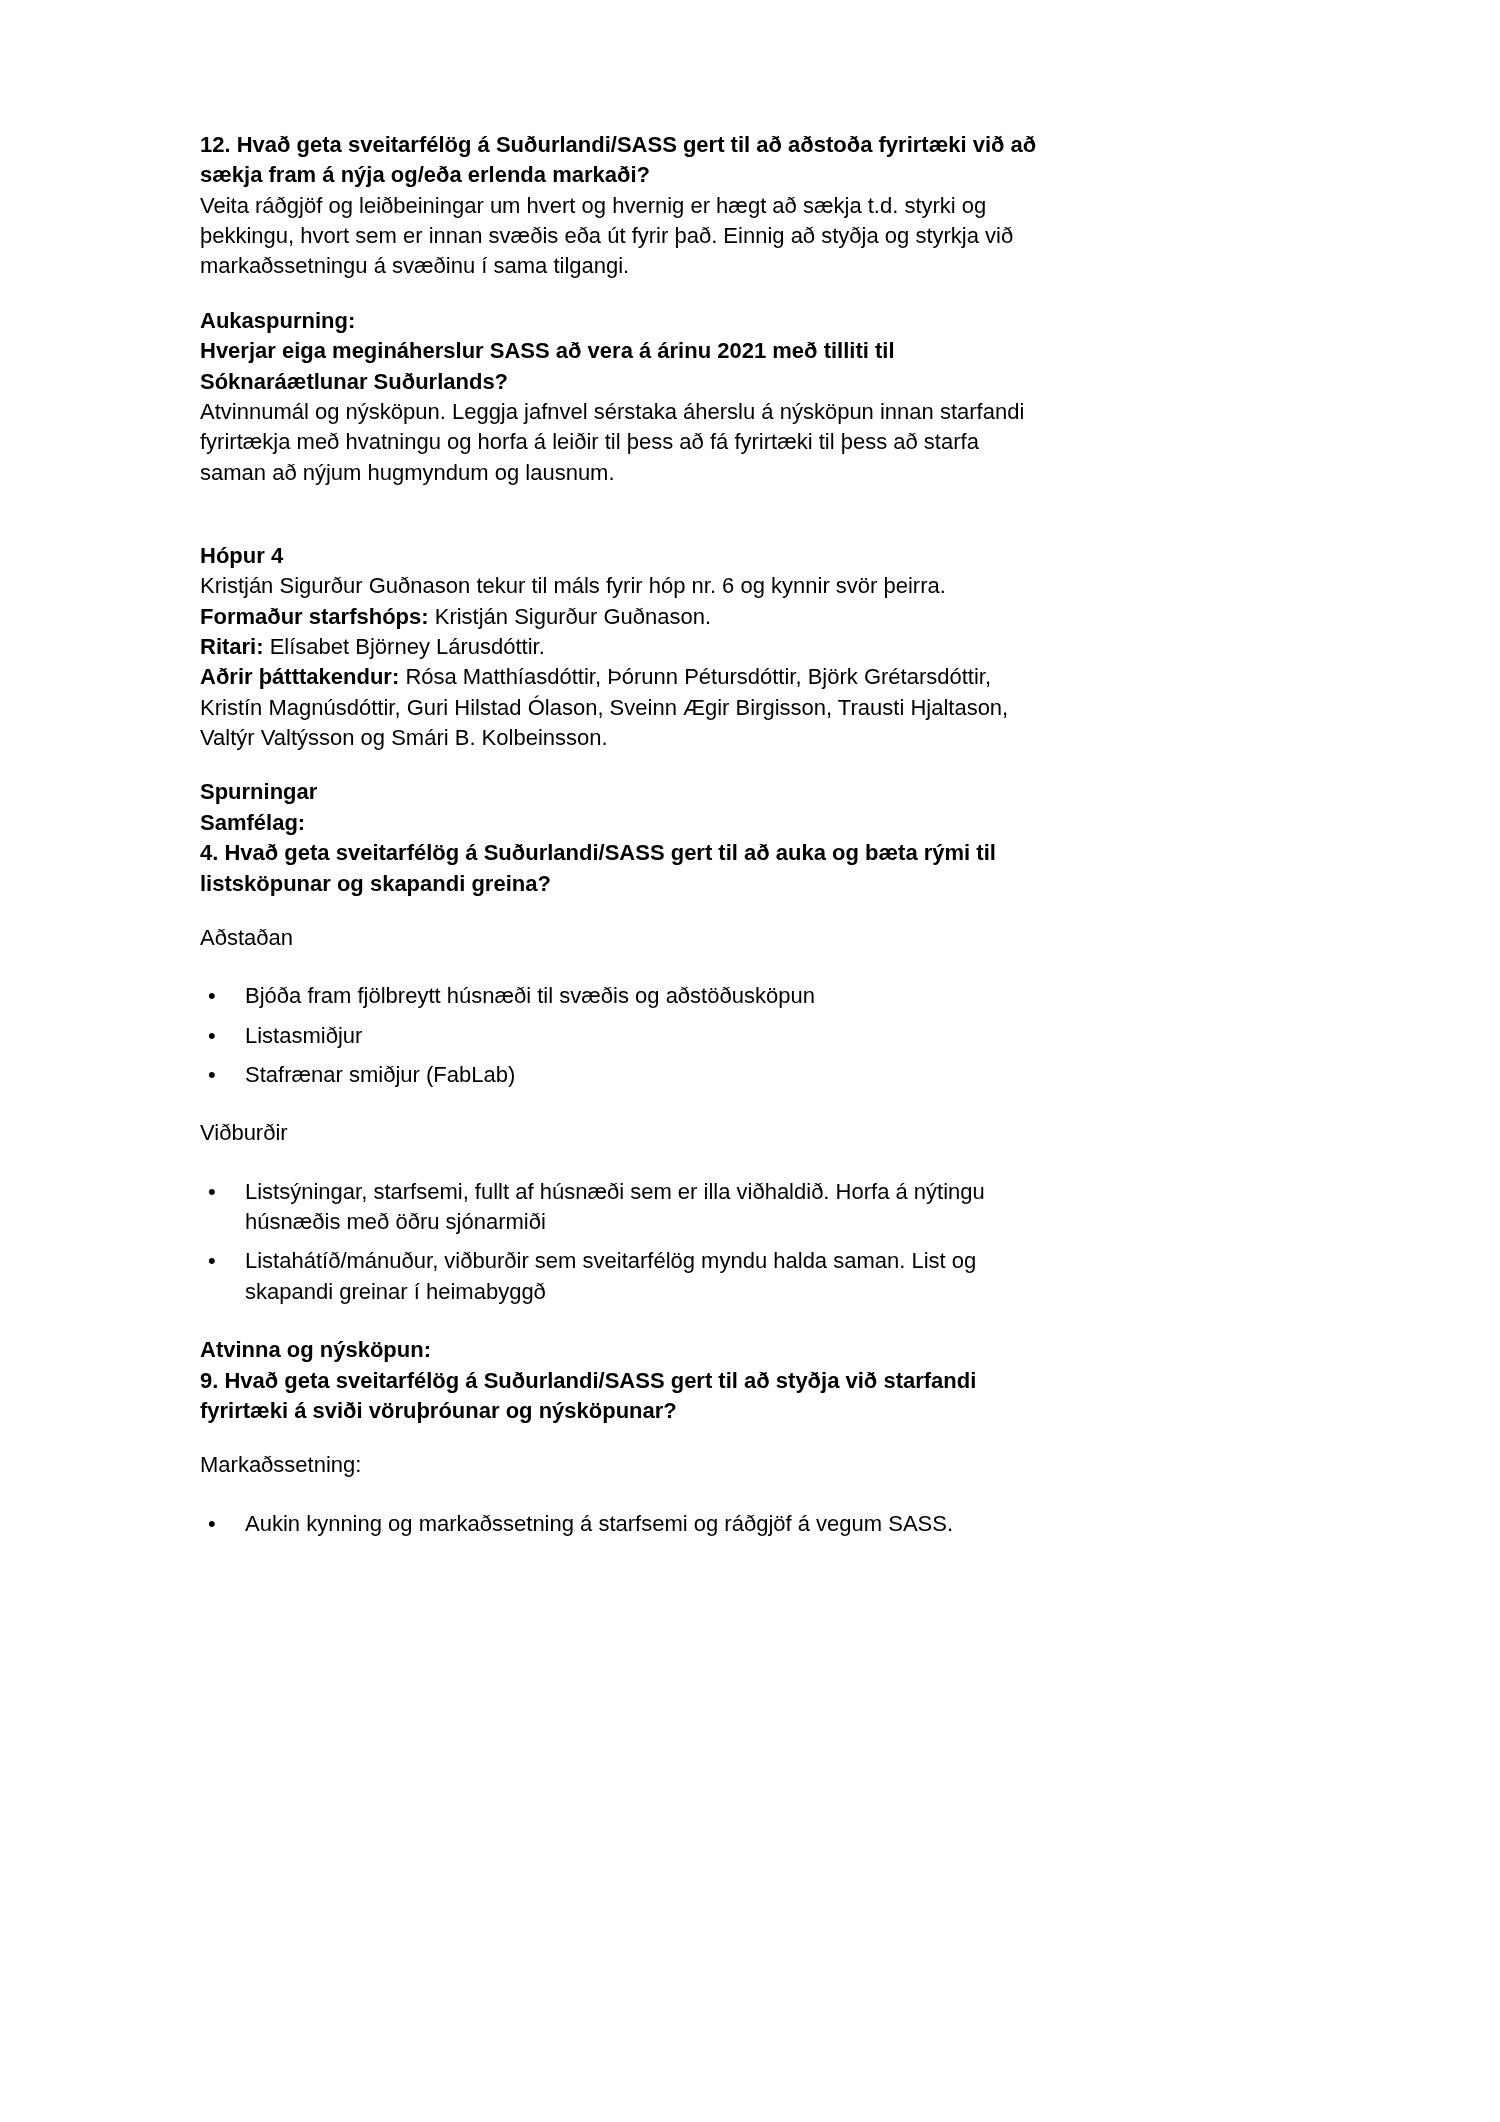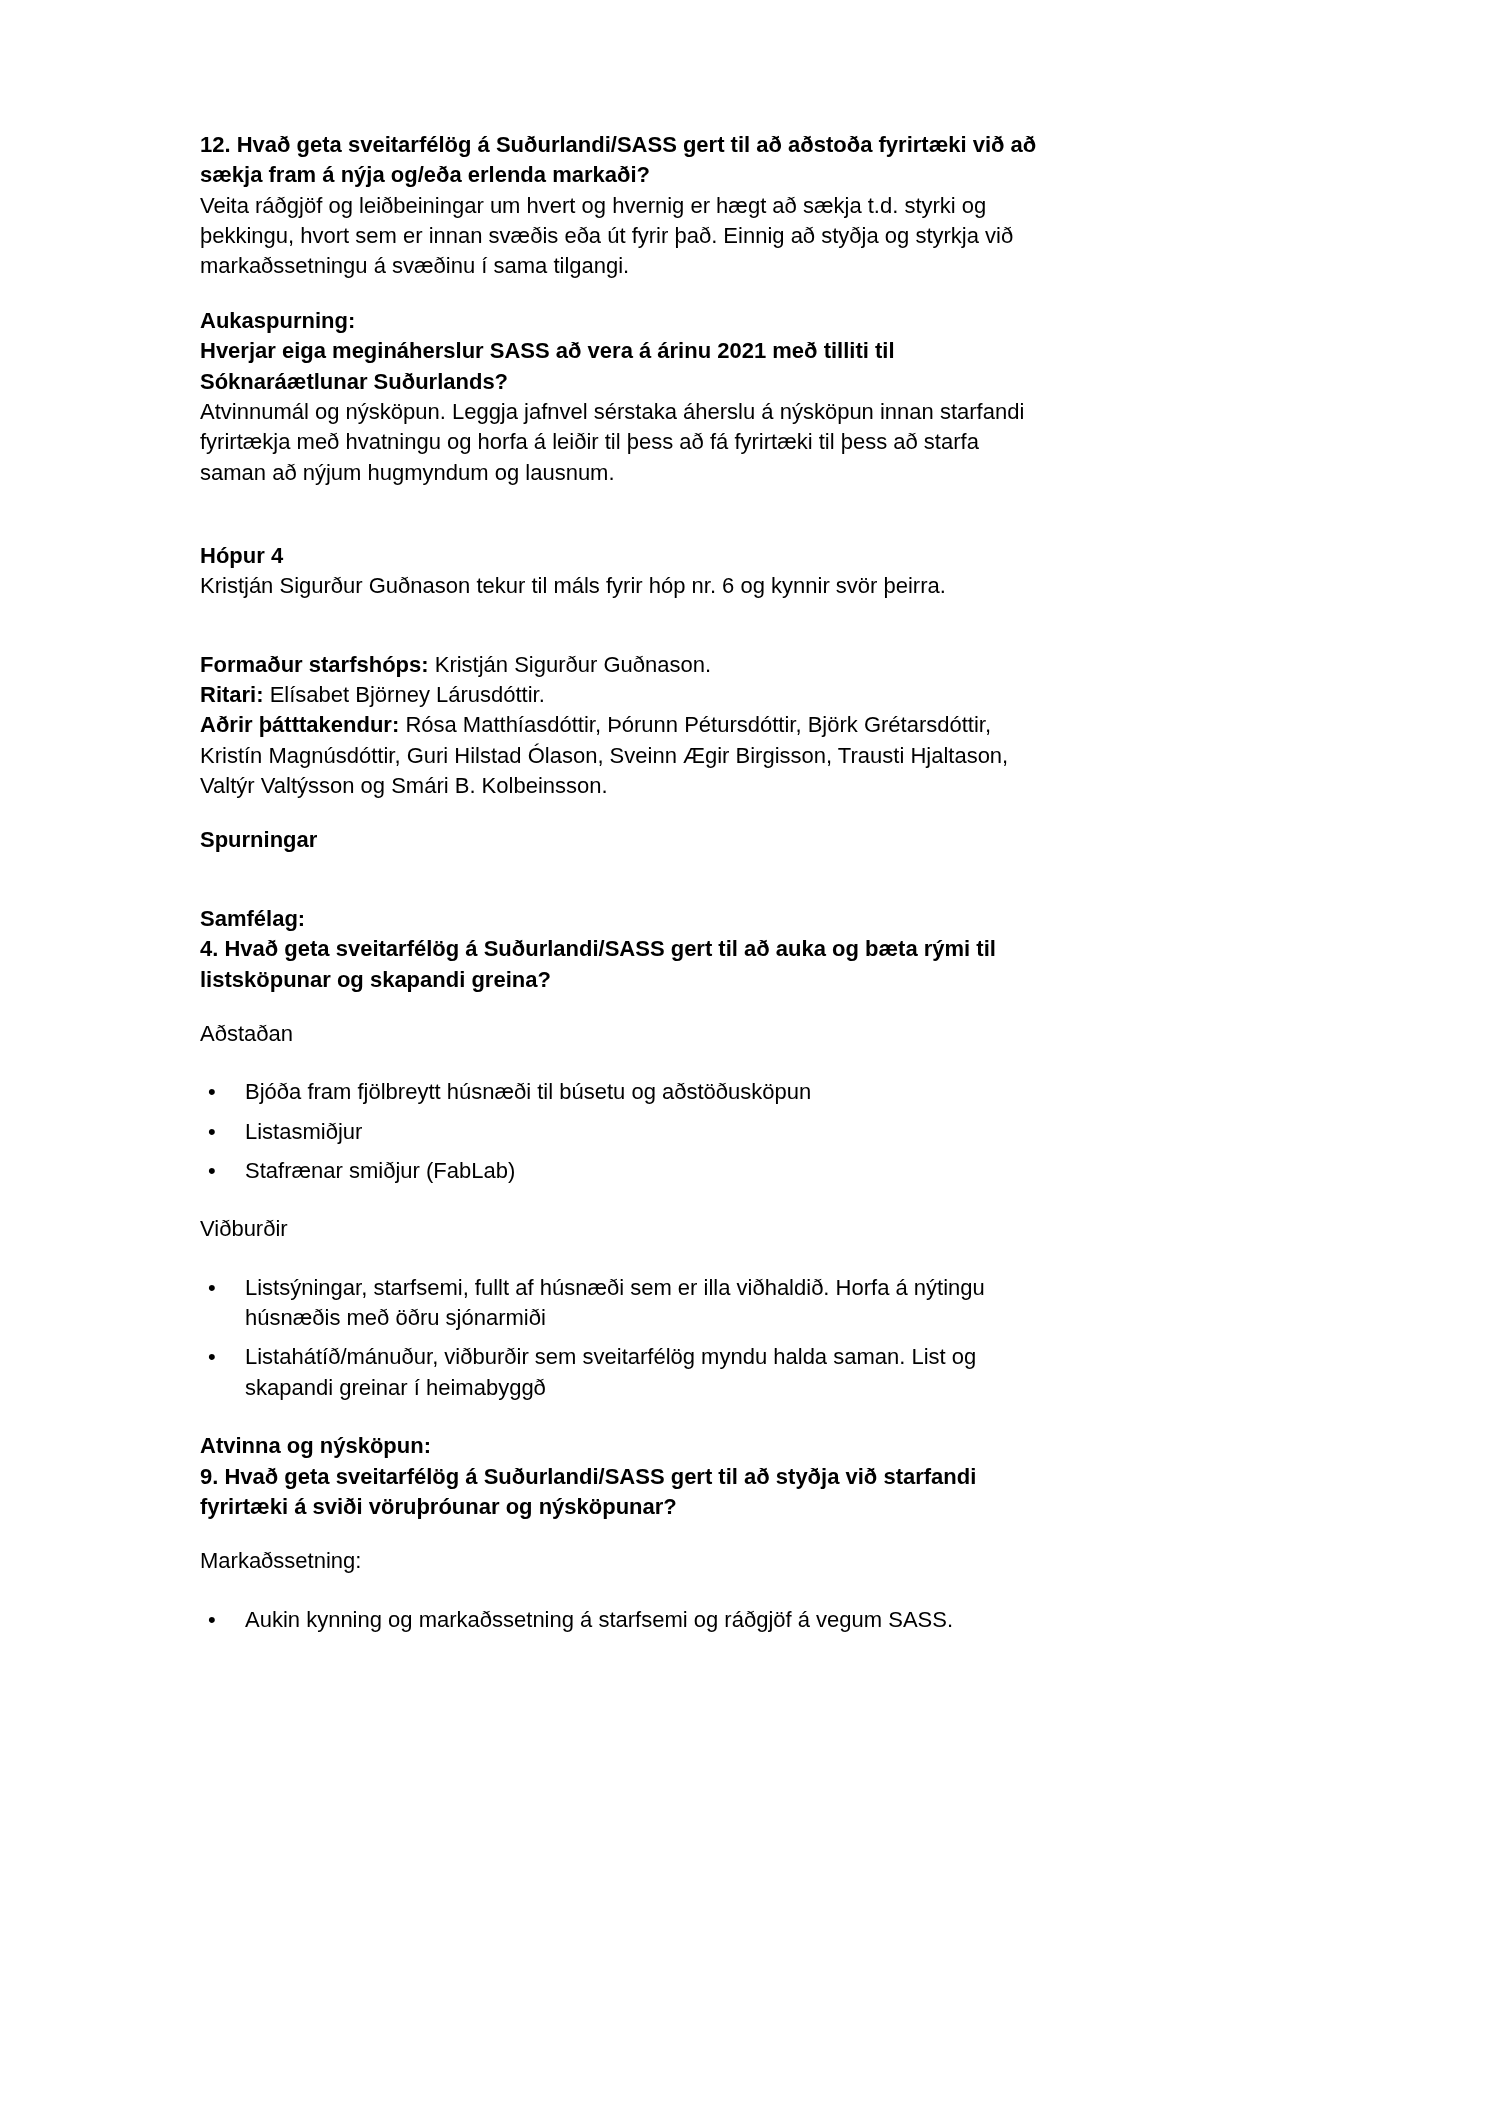--- a/index.html
+++ b/index.html
@@ -17,21 +17,21 @@
     box-sizing: border-box;
     width: 1240px;
     min-height: 2122px;
     padding: 130px 198px 60px 200px;
     font-size: 22px;
     line-height: 1.38;
   }
   p { margin: 0; }
   .bold { font-weight: bold; }
   .gap    { margin-top: 24px; }
-  .gap-lg { margin-top: 48px; }
+  .gap-lg { }
   .gap-xl { margin-top: 53px; }
   ul.bullets {
     list-style: none;
     margin: 28px 0 28px 0;
     padding: 0;
   }
   ul.bullets li {
     position: relative;
     padding-left: 45px;
     margin-bottom: 9px;
@@ -72,21 +72,21 @@
   </p>
 
   <p class="bold gap">Spurningar</p>
 
   <p class="bold gap-lg">Samfélag:</p>
   <p class="bold">4. Hvað geta sveitarfélög á Suðurlandi/SASS gert til að auka og bæta rými til listsköpunar og skapandi greina?</p>
 
   <p class="gap">Aðstaðan</p>
 
   <ul class="bullets">
-    <li>Bjóða fram fjölbreytt húsnæði til búsetu og aðstöðusköpun</li>
+    <li>Bjóða fram fjölbreytt húsnæði til svæðis og aðstöðusköpun</li>
     <li>Listasmiðjur</li>
     <li>Stafrænar smiðjur (FabLab)</li>
   </ul>
 
   <p>Viðburðir</p>
 
   <ul class="bullets">
     <li>Listsýningar, starfsemi, fullt af húsnæði sem er illa viðhaldið. Horfa á nýtingu húsnæðis með öðru sjónarmiði</li>
     <li>Listahátíð/mánuður, viðburðir sem sveitarfélög myndu halda saman. List og skapandi greinar í heimabyggð</li>
   </ul>

